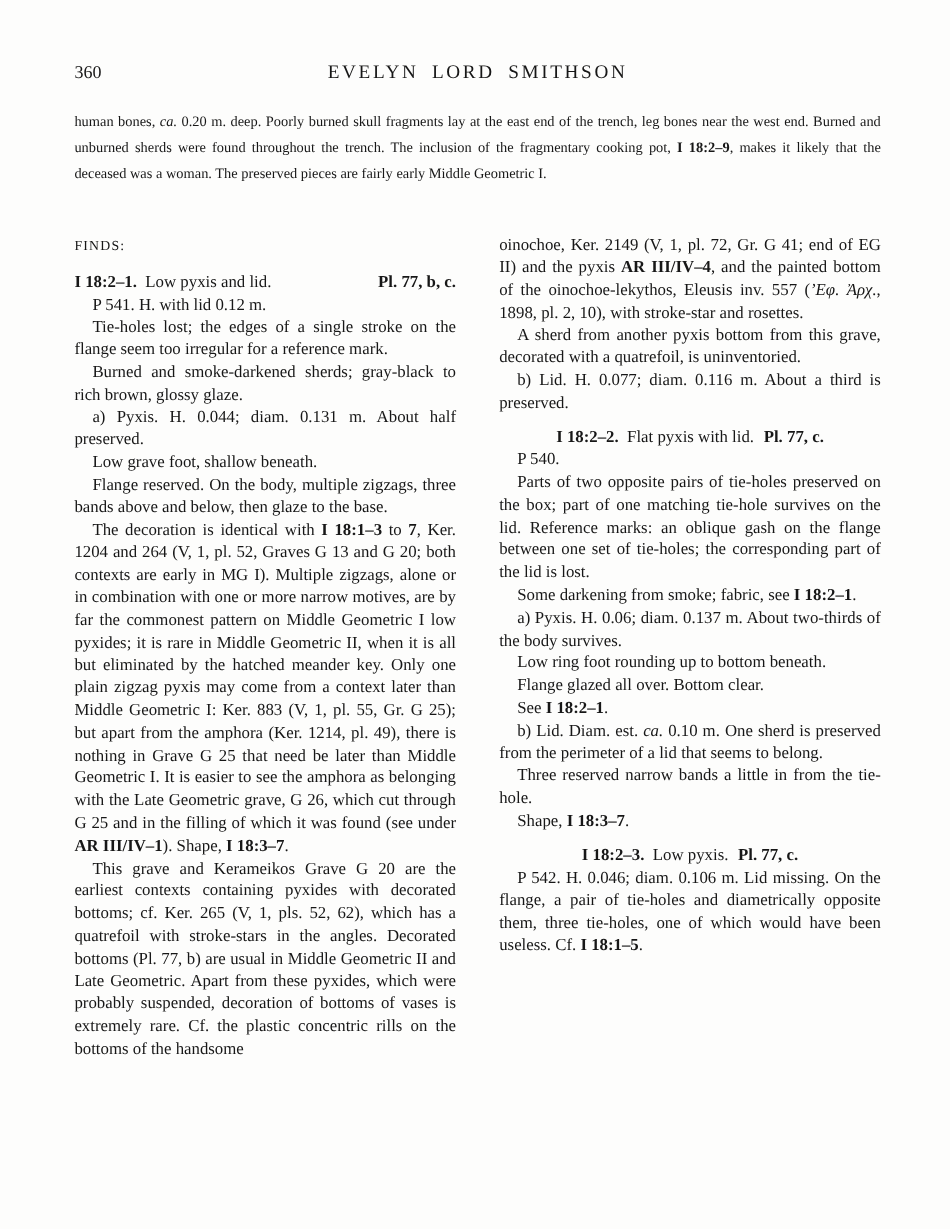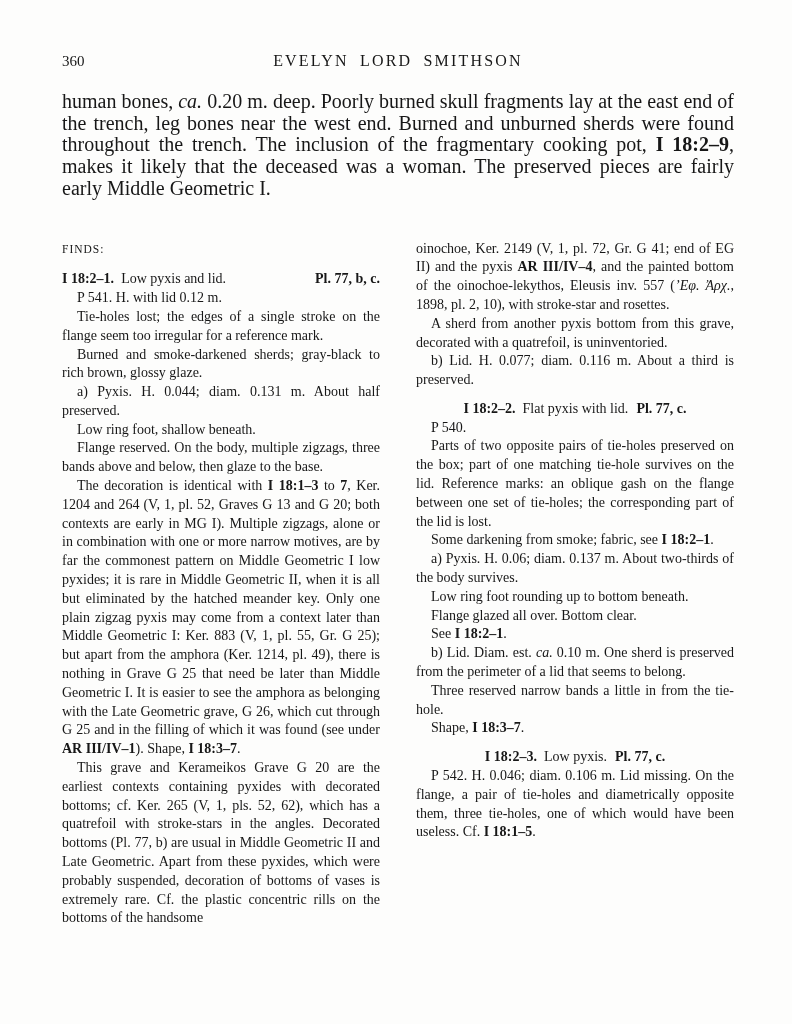--- a/index.html
+++ b/index.html
@@ -23,21 +23,21 @@
   }
   .running-head {
     position: absolute; left: 0; right: 0; top: 0;
     text-align: center;
     font-size: 16px;
     letter-spacing: 2.2px;
     word-spacing: 5px;
   }
   .intro {
     margin-top: 19px;
-    font-size: 20px;
+    font-size: 12px;
     line-height: 21.7px;
     text-align: justify;
   }
   .columns {
     display: flex;
     margin-top: 40px;
     gap: 36px;
   }
   .col {
     width: 318px;
@@ -77,21 +77,21 @@
     <div class="col">
       <div class="finds-label">FINDS:</div>
     <div class="entry-head">
           <span><span class="b">I 18:2–1.</span><span> Low pyxis and lid.</span></span>
           <span class="plate-ref">Pl. 77, b, c.</span>
         </div>
         <p class="para indent"><span>P 541.  H. with lid 0.12 m.</span></p>
         <p class="para indent"><span>Tie-holes lost; the edges of a single stroke on the flange seem too irregular for a reference mark.</span></p>
         <p class="para indent"><span>Burned and smoke-darkened sherds; gray-black to rich brown, glossy glaze.</span></p>
         <p class="para indent"><span>a) Pyxis.  H. 0.044; diam. 0.131 m.  About half preserved.</span></p>
-        <p class="para indent"><span>Low ring foot, shallow beneath.</span></p>
+        <p class="para indent"><span>Low grave foot, shallow beneath.</span></p>
         <p class="para indent"><span>Flange reserved.  On the body, multiple zigzags, three bands above and below, then glaze to the base.</span></p>
         <p class="para indent"><span>The decoration is identical with </span><span class="b">I 18:1–3</span><span> to </span><span class="b">7</span><span>, Ker. 1204 and 264 (V, 1, pl. 52, Graves G 13 and G 20; both contexts are early in MG I).  Multiple zigzags, alone or in combination with one or more narrow motives, are by far the commonest pattern on Middle Geometric I low pyxides; it is rare in Middle Geometric II, when it is all but eliminated by the hatched meander key.  Only one plain zigzag pyxis may come from a context later than Middle Geometric I:  Ker. 883 (V, 1, pl. 55, Gr. G 25); but apart from the amphora (Ker. 1214, pl. 49), there is nothing in Grave G 25 that need be later than Middle Geometric I.  It is easier to see the amphora as belonging with the Late Geometric grave, G 26, which cut through G 25 and in the filling of which it was found (see under </span><span class="b">AR III/IV–1</span><span>).  Shape, </span><span class="b">I 18:3–7</span><span>.</span></p>
         <p class="para indent"><span>This grave and Kerameikos Grave G 20 are the earliest contexts containing pyxides with decorated bottoms; cf. Ker. 265 (V, 1, pls. 52, 62), which has a quatrefoil with stroke-stars in the angles.  Decorated bottoms (Pl. 77, b) are usual in Middle Geometric II and Late Geometric.  Apart from these pyxides, which were probably suspended, decoration of bottoms of vases is extremely rare.  Cf. the plastic concentric rills on the bottoms of the handsome</span></p>
       </div>
     <div class="col">
         <p class="para"><span>oinochoe, Ker. 2149 (V, 1, pl. 72, Gr. G 41; end of EG II) and the pyxis </span><span class="b">AR III/IV–4</span><span>, and the painted bottom of the oinochoe-lekythos, Eleusis inv. 557 (</span><span class="i">’Εφ. Ἀρχ.</span><span>, 1898, pl. 2, 10), with stroke-star and rosettes.</span></p>
         <p class="para indent"><span>A sherd from another pyxis bottom from this grave, decorated with a quatrefoil, is uninventoried.</span></p>
         <p class="para indent"><span>b) Lid.  H. 0.077; diam. 0.116 m.  About a third is preserved.</span></p>
         <div class="entry-head space-before">
           <span><span class="b">I 18:2–2.</span><span> Flat pyxis with lid.</span></span>

